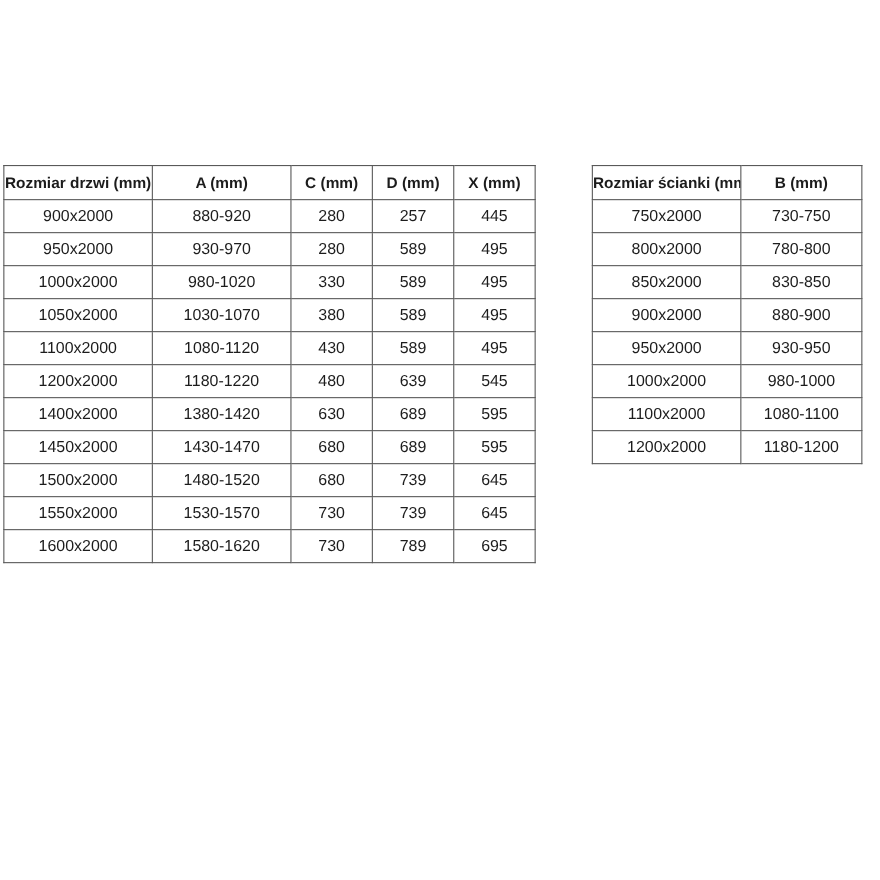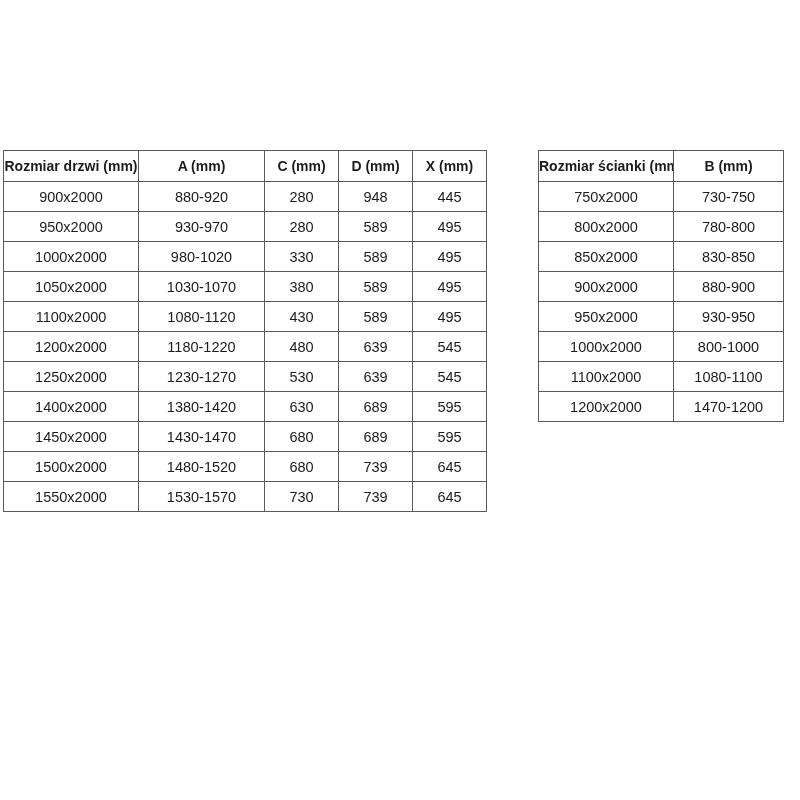--- a/index.html
+++ b/index.html
@@ -64,21 +64,21 @@
           <th>C (mm)</th>
           <th>D (mm)</th>
           <th>X (mm)</th>
         </tr>
       </thead>
     <tbody>
         <tr>
           <td>900x2000</td>
           <td>880-920</td>
           <td>280</td>
-          <td>948</td>
+          <td>257</td>
           <td>445</td>
         </tr>
         <tr>
           <td>950x2000</td>
           <td>930-970</td>
           <td>280</td>
           <td>589</td>
           <td>495</td>
         </tr>
         <tr>
@@ -103,27 +103,20 @@
           <td>495</td>
         </tr>
         <tr>
           <td>1200x2000</td>
           <td>1180-1220</td>
           <td>480</td>
           <td>639</td>
           <td>545</td>
         </tr>
         <tr>
-          <td>1250x2000</td>
-          <td>1230-1270</td>
-          <td>530</td>
-          <td>639</td>
-          <td>545</td>
-        </tr>
-        <tr>
           <td>1400x2000</td>
           <td>1380-1420</td>
           <td>630</td>
           <td>689</td>
           <td>595</td>
         </tr>
         <tr>
           <td>1450x2000</td>
           <td>1430-1470</td>
           <td>680</td>
@@ -136,20 +129,27 @@
           <td>680</td>
           <td>739</td>
           <td>645</td>
         </tr>
         <tr>
           <td>1550x2000</td>
           <td>1530-1570</td>
           <td>730</td>
           <td>739</td>
           <td>645</td>
+        </tr>
+        <tr>
+          <td>1600x2000</td>
+          <td>1580-1620</td>
+          <td>730</td>
+          <td>789</td>
+          <td>695</td>
         </tr>
       </tbody>
   </table>
 
   <table id="walls-table" class="spec-table">
     <colgroup>
       <col style="width:135px">
       <col style="width:110px">
     </colgroup>
     <thead>
@@ -174,26 +174,26 @@
         <tr>
           <td>900x2000</td>
           <td>880-900</td>
         </tr>
         <tr>
           <td>950x2000</td>
           <td>930-950</td>
         </tr>
         <tr>
           <td>1000x2000</td>
-          <td>800-1000</td>
+          <td>980-1000</td>
         </tr>
         <tr>
           <td>1100x2000</td>
           <td>1080-1100</td>
         </tr>
         <tr>
           <td>1200x2000</td>
-          <td>1470-1200</td>
+          <td>1180-1200</td>
         </tr>
       </tbody>
   </table>
 
 </div>
 
 </body></html>

